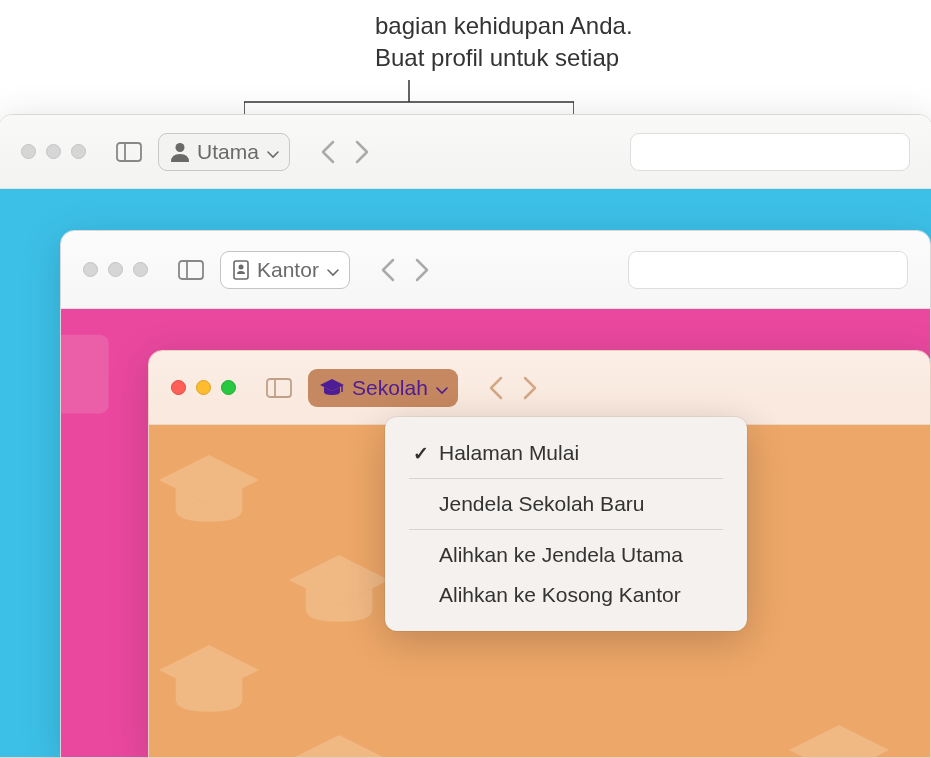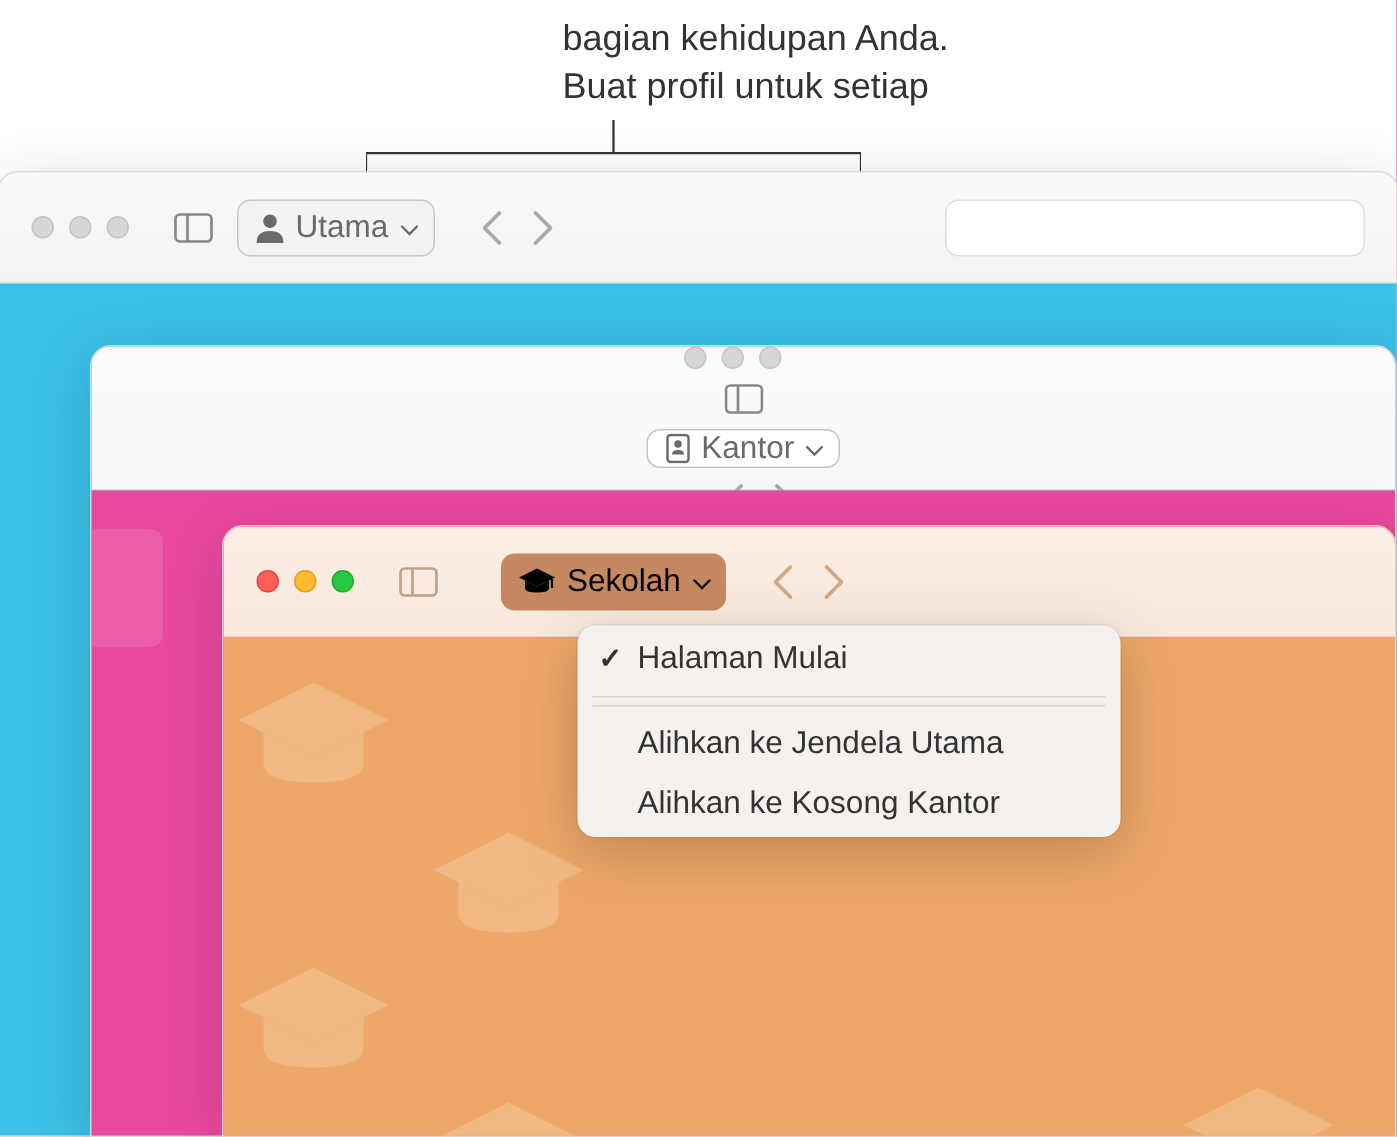--- a/index.html
+++ b/index.html
@@ -55,24 +55,23 @@
     }
     
     .window-kantor {
       top: 230px;
       left: 60px;
       width: 871px;
       height: 528px;
       border: 1px solid #d8d8d8;
     }
     .window-kantor .toolbar {
-      height: 96px;
+      height: 78px;
       background: linear-gradient(#fcfcfc, #f6f6f6);
       border-bottom: 1px solid #e0e0e0;
-      flex-direction: column;
     }
     .window-kantor .content {
       background: #e9489e;
       height: 100%;
       position: relative;
     }
     .window-kantor .content .bg-icon {
       position: absolute;
       color: #ec6fb0;
       opacity: 0.6;
@@ -149,23 +148,22 @@
       border: 1.5px solid #c8c8c6;
       color: #6a6a6a;
     }
     .pill-kantor {
       background: #fff;
       border: 1.5px solid #c4c4c4;
       color: #6a6a6a;
     }
     .pill-sekolah {
       background: #c68860;
-      color: #000000;
+      color: #4c1d95;
       border: none;
-      margin-left: 26px;
     }
     
     .profile-icon {
       display: flex;
       align-items: center;
       justify-content: center;
     }
     
     .chevron-down {
       display: inline-block;
@@ -196,21 +194,21 @@
     }
     
     .dropdown-menu {
       position: absolute;
       top: 66px;
       left: 236px;
       width: 362px;
       background: #f4f1ee;
       border-radius: 12px;
       box-shadow: 0 10px 40px rgba(0,0,0,0.2), 0 0 0 1px rgba(0,0,0,0.05);
-      padding: 2px;
+      padding: 16px;
       z-index: 100;
     }
     .menu-item {
       display: flex;
       align-items: center;
       padding: 8px 14px 8px 38px;
       font-size: 21px;
       color: #333;
       border-radius: 7px;
       cursor: pointer;
@@ -412,20 +410,23 @@
           <path d="M 4 8 L 4 13 Q 4 16 12 16 Q 20 16 20 13 L 20 8 L 12 12 Z"></path>
         </svg>
     </div>
   </div>
 
   <div class="dropdown-menu">
     <div class="menu-item checked">
       <span>Halaman Mulai</span>
     </div>
     <div class="menu-sep"></div>
+    <div class="menu-item">
+      <span>Jendela Sekolah Baru</span>
+    </div>
     <div class="menu-sep"></div>
     <div class="menu-item">
       <span>Alihkan ke Jendela Utama</span>
     </div>
     <div class="menu-item">
       <span>Alihkan ke Kosong Kantor</span>
     </div>
   </div>
 </div>
 

